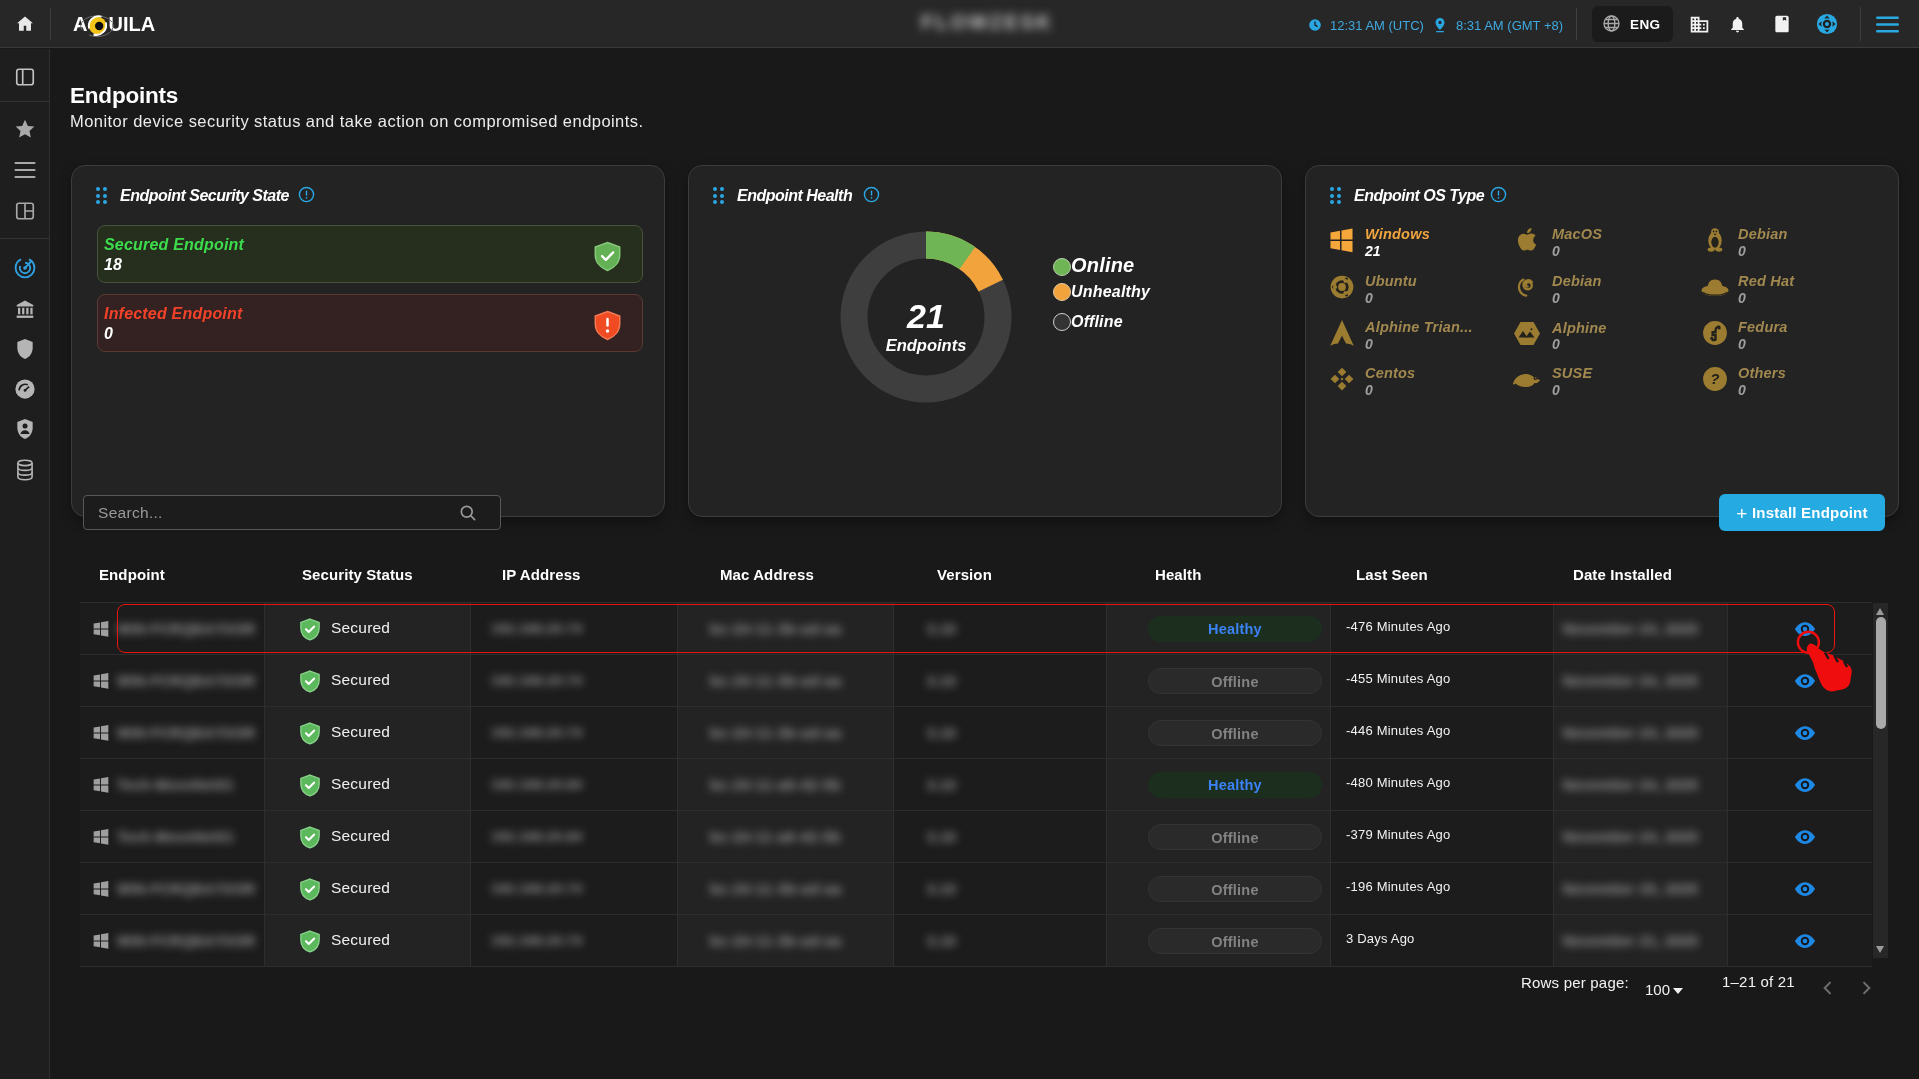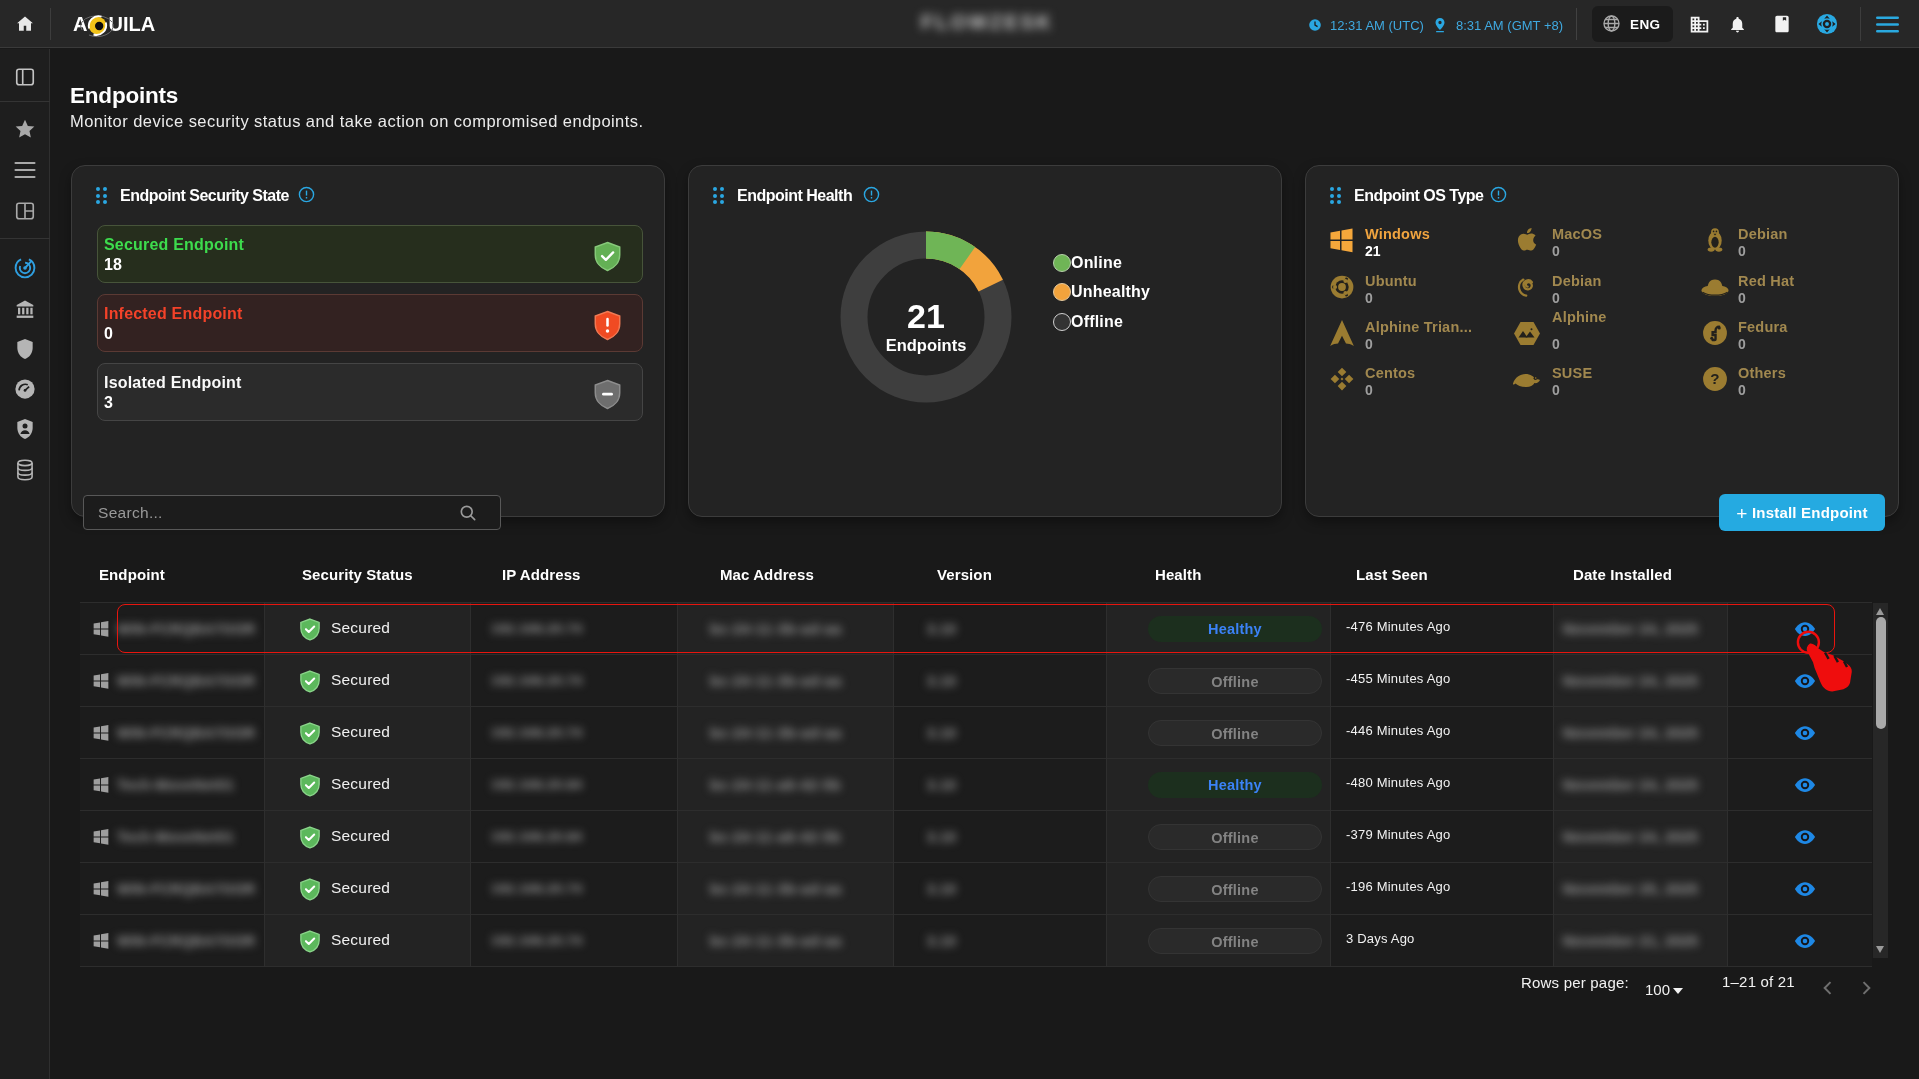--- a/index.html
+++ b/index.html
@@ -5,21 +5,21 @@
 * { margin:0; padding:0; box-sizing:border-box; }
 html,body { width:1919px; height:1079px; background:#191919; overflow:hidden;
   font-family:"Liberation Sans", sans-serif; color:#fff; }
 .abs { position:absolute; }
 
 #topbar { position:absolute; left:0; top:0; width:1919px; height:48px; background:#272727; border-bottom:1px solid #3a3a3a; }
 #sidebar { position:absolute; left:0; top:49px; width:50px; height:1030px; background:#1e1e1e; border-right:1px solid #2f2f2f; }
 .vdiv { position:absolute; width:1px; background:#464646; }
 .blue { color:#3fa9e0; }
 
-.card { position:absolute; top:165px; height:352px; background:#232323; border:1px solid #3c3c3c; border-radius:14px; box-shadow:0 5px 12px rgba(0,0,0,.35); }
+.card { position:absolute; top:165px; height:352px; background:#232323; border:1px solid #3c3c3c; border-radius:14px; box-shadow:0 5px 12px rgba(0,0,0,.35);font-style:italic; }
 .cardtitle { position:absolute; top:186px; font-size:16px; font-weight:700; letter-spacing:-.5px; color:#fff; }
 .dots { position:absolute; width:12px; height:17px; }
 .dots i { position:absolute; width:4px; height:4px; border-radius:50%; background:#2aa7e2; }
 .srow { position:absolute; left:25px; width:546px; height:58px; border-radius:8px; }
 .srow .lbl { position:absolute; left:6px; top:10px; font-size:16px; font-weight:700; letter-spacing:.2px; }
 .srow .cnt { position:absolute; left:6px; top:30px; font-size:16px; font-weight:700; color:#fff; }
 .srow svg { position:absolute; right:20px; top:15px; }
 
 .th { position:absolute; top:566px; font-size:15px; font-weight:700; color:#fff; letter-spacing:.1px;margin-left:10px; }
 .row { position:absolute; left:80px; width:1792px; height:52px; background:transparent; border-bottom:1px solid #2d2d2d; }
@@ -217,28 +217,20 @@
   </div>
   <div class="srow" style="top:128px;background:#332221;border:1px solid #5b3a34">
     <div class="lbl" style="color:#f44229">Infected Endpoint</div>
     <div class="cnt">0</div>
     <svg width="29" height="31" viewBox="0 0 32 34">
         <path d="M16 1.5 29.5 6.5v8.5c0 8.2-5.6 14.6-13.5 17.5C8.1 29.6 2.5 23.2 2.5 15V6.5z" fill="#f04b23" stroke="#f07a55" stroke-width="1.6"></path>
         <rect x="14.6" y="8.5" width="2.8" height="10" rx="1.4" fill="#fff"></rect>
         <circle cx="16" cy="23" r="1.9" fill="#fff"></circle>
       </svg>
   </div>
-  <div class="srow" style="top:197px;background:#2b2b2b;border:1px solid #454545">
-    <div class="lbl" style="color:#fafafa">Isolated Endpoint</div>
-    <div class="cnt">3</div>
-    <svg width="29" height="31" viewBox="0 0 32 34">
-        <path d="M16 1.5 29.5 6.5v8.5c0 8.2-5.6 14.6-13.5 17.5C8.1 29.6 2.5 23.2 2.5 15V6.5z" fill="#6e6e6e" stroke="#8d8d8d" stroke-width="1.6"></path>
-        <rect x="10" y="15.2" width="12" height="3" rx="1.5" fill="#fff"></rect>
-      </svg>
-  </div>
 </div>
 
 <div class="card" style="left:688px;width:594px">
   <div class="dots" style="left:24px;top:21px">
       <i style="left:0;top:0"></i>
       <i style="left:7px;top:0"></i>
       <i style="left:0;top:6.5px"></i>
       <i style="left:7px;top:6.5px"></i>
       <i style="left:0;top:13px"></i>
       <i style="left:7px;top:13px"></i>
@@ -252,21 +244,21 @@
   <svg class="abs" style="left:151px;top:65px" width="172" height="172" viewBox="0 0 172 172">
     <g transform="rotate(-90 86 86)">
       <circle cx="86" cy="86" r="72" fill="none" stroke="#3e3e3e" stroke-width="27"></circle>
       <circle cx="86" cy="86" r="72" fill="none" stroke="#f2a33c" stroke-width="27" stroke-dasharray="80.4 372" stroke-dashoffset="0"></circle>
       <circle cx="86" cy="86" r="72" fill="none" stroke="#6fb556" stroke-width="27" stroke-dasharray="44 408.4" stroke-dashoffset="0"></circle>
     </g>
     <text x="86" y="97" text-anchor="middle" font-size="34" font-weight="700" fill="#fff">21</text>
     <text x="86" y="120" text-anchor="middle" font-size="16.5" font-weight="700" fill="#fff">Endpoints</text>
   </svg>
   <div class="abs" style="left:1050px;top:253px"></div>
-  <div class="abs" style="left:364px;top:88px"><span style="display:inline-block;width:18px;height:18px;border-radius:50%;background:#6fb556;border:1.5px solid #b5cfa9;vertical-align:-4px"></span><span style="font-size:16px;font-weight:600;letter-spacing:.2px">Online</span></div>
+  <div class="abs" style="left:364px;top:88px"><span style="display:inline-block;width:18px;height:18px;border-radius:50%;background:#6fb556;border:1.5px solid #b5cfa9;vertical-align:-4px"></span><span style="font-size:20px;font-weight:600;letter-spacing:.2px">Online</span></div>
   <div class="abs" style="left:364px;top:117px"><span style="display:inline-block;width:18px;height:18px;border-radius:50%;background:#f2a33c;border:1.5px solid #e4c89c;vertical-align:-4px"></span><span style="font-size:16px;font-weight:600;letter-spacing:.2px">Unhealthy</span></div>
   <div class="abs" style="left:364px;top:147px"><span style="display:inline-block;width:18px;height:18px;border-radius:50%;background:#333;border:1.5px solid #cfcfcf;vertical-align:-4px"></span><span style="font-size:16px;font-weight:600;letter-spacing:.2px">Offline</span></div>
 </div>
 
 <div class="card" style="left:1305px;width:594px">
   <div class="dots" style="left:24px;top:21px">
       <i style="left:0;top:0"></i>
       <i style="left:7px;top:0"></i>
       <i style="left:0;top:6.5px"></i>
       <i style="left:7px;top:6.5px"></i>
@@ -350,21 +342,21 @@
   <div class="osl" style="left:59px;top:153px">Alphine Trian...</div>
   <div class="osn" style="left:59px;top:170px">0</div>
   <svg class="abs" style="left:207px;top:155px" width="28" height="25" viewBox="0 0 28 25">
       <path fill="#9b7c31" d="M7.5 1h13L27 12.5 20.5 24h-13L1 12.5z"></path>
       <g fill="#23211c">
         <path d="M5.5 16.5 10 10l4.5 6.5z"></path>
         <path d="M12.5 16.5 17 10.5l4.5 6z"></path>
         <circle cx="18.5" cy="8.3" r="1"></circle>
       </g>
     </svg>
-  <div class="osl" style="left:246px;top:143px">Alphine</div>
+  <div class="osl" style="left:246px;top:154px">Alphine</div>
   <div class="osn" style="left:246px;top:170px">0</div>
   <svg class="abs" style="left:396px;top:154px" width="26" height="26" viewBox="0 0 24 24">
       <circle cx="12" cy="12" r="11" fill="#9b7c31"></circle>
       <path d="M15.8 6.2c-2 0-3.3 1.4-3.3 3.4v1.6H9.8v2.6h2.7v3.9c0 .4-.3.7-.8.7H9.8" fill="none" stroke="#23211c" stroke-width="2.2" stroke-linecap="round"></path>
       <circle cx="15.9" cy="7.3" r="1.4" fill="#23211c"></circle>
       <circle cx="9" cy="16.8" r="1.4" fill="#23211c"></circle>
     </svg>
   <div class="osl" style="left:432px;top:153px">Fedura</div>
   <div class="osn" style="left:432px;top:170px">0</div>
 

